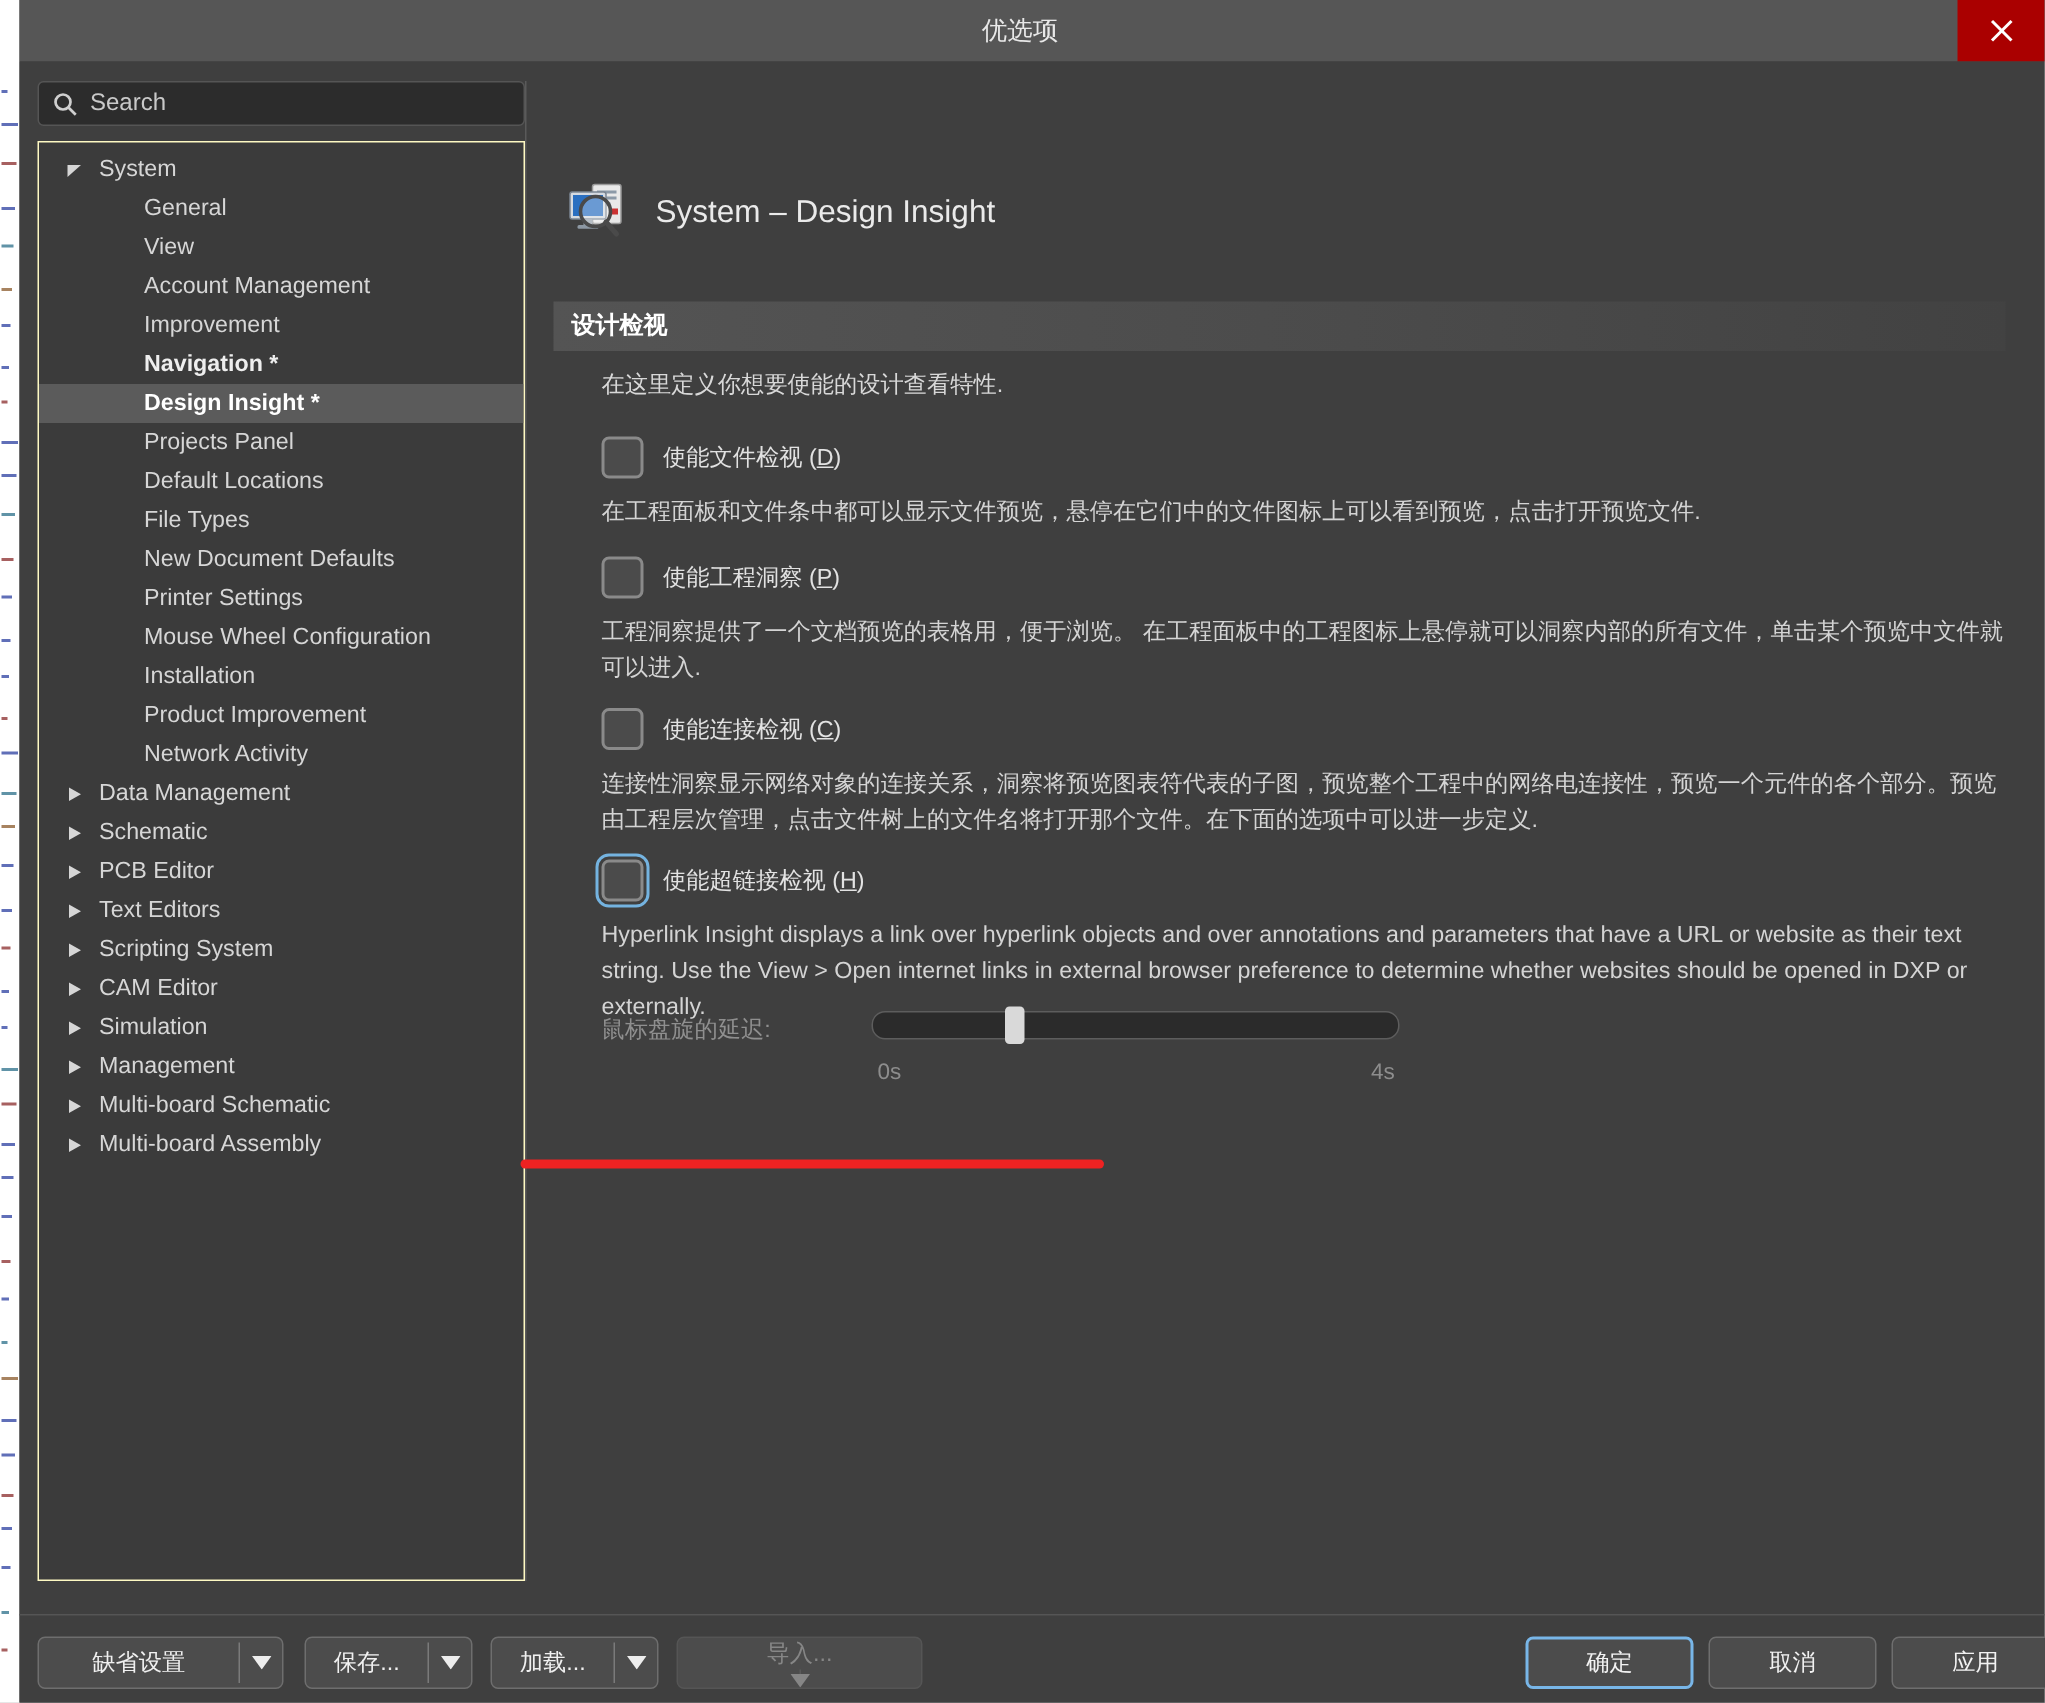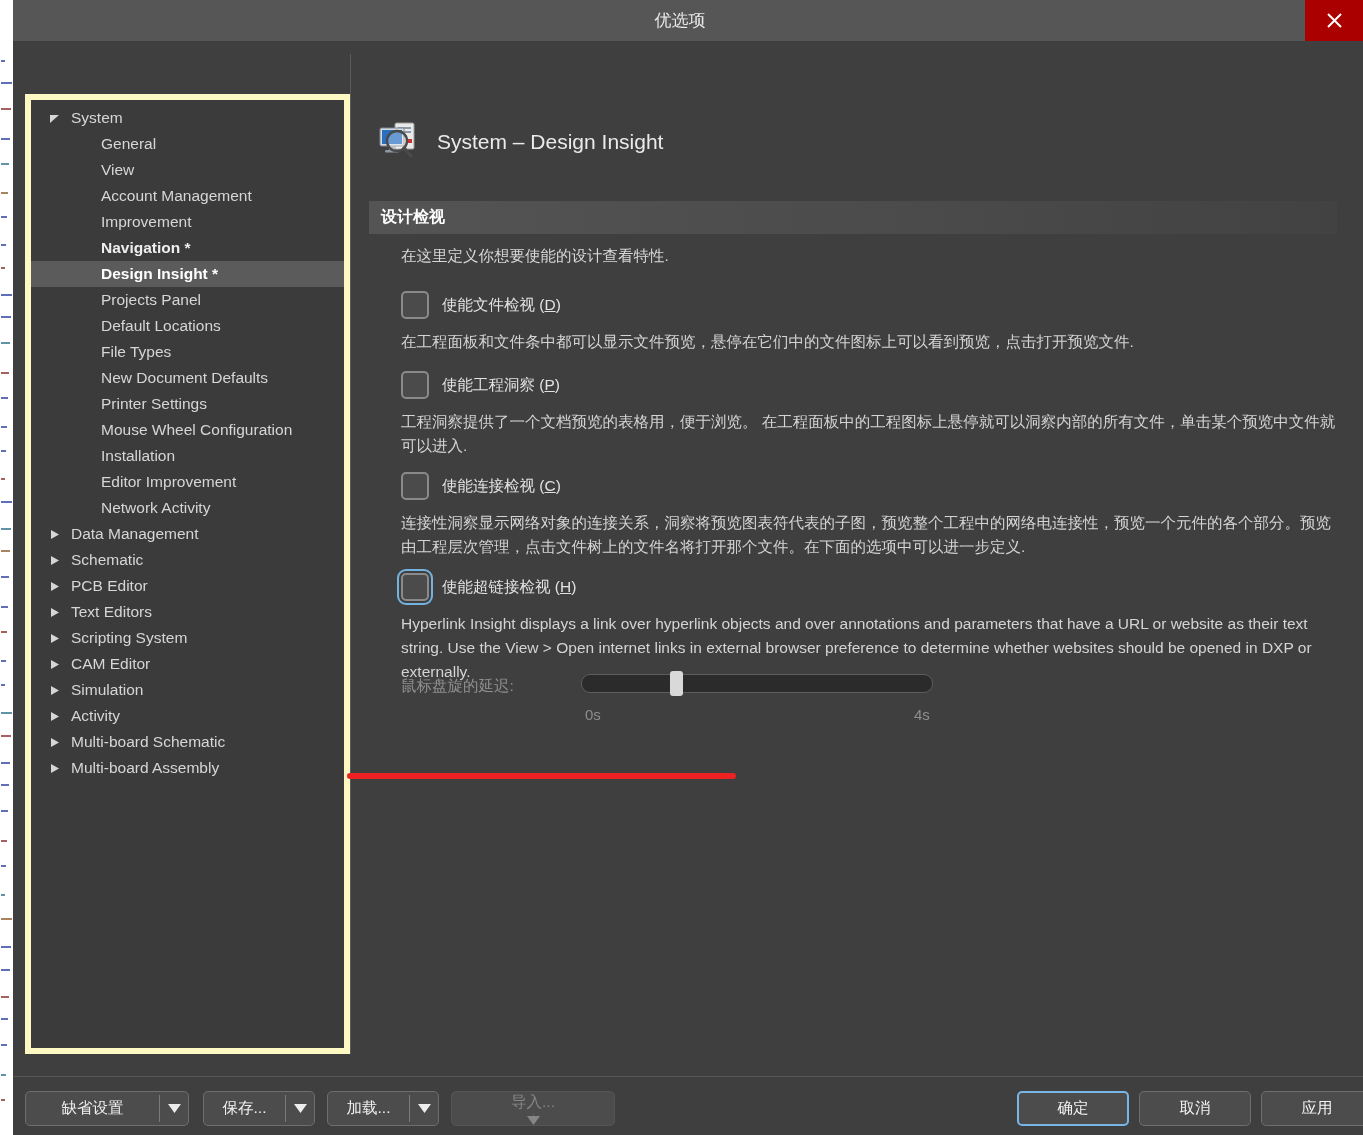--- a/index.html
+++ b/index.html
@@ -58,21 +58,21 @@
   #searchbox .sicon { width: 34px; display: flex; justify-content: center; align-items:center; }
   #searchbox input {
     flex: 1; background: transparent; border: none; outline: none;
     color: #d8d8d8; font-size: 16px;
     font-family: "Liberation Sans", sans-serif;
   }
   #searchbox input::placeholder { color: #c9c9c9; opacity: 1; }
 
   #tree {
     position: absolute; left: 12px; top: 53px; width: 325px; height: 960px;
-    background: #3b3b3b; border: 6px solid #fef9c3;
+    background: #3b3b3b; border: 1px solid #fef9c3;
     overflow: hidden; padding-top: 5px;
   }
   .tnode {
     position: relative; height: 26px; line-height: 26px;
     color: #d6d6d6; font-size: 15.5px; white-space: nowrap;
     cursor: default;
   }
   .tnode .arrow {
     position: absolute; left: 16px; top: 0; width: 14px; height: 26px;
     display: flex; align-items: center; justify-content: center;
@@ -236,20 +236,29 @@
     <div id="close-btn" style="background: rgb(170, 0, 0);">
       <svg width="17" height="17" viewBox="0 0 17 17" aria-hidden="true">
         <line x1="2" y1="2" x2="15" y2="15" stroke="#ffffff" stroke-width="2"></line>
         <line x1="15" y1="2" x2="2" y2="15" stroke="#ffffff" stroke-width="2"></line>
       </svg>
     </div>
   </div>
 
   <div id="dlgbody">
 
+    <div id="searchbox">
+      <span class="sicon">
+        <svg width="17" height="17" viewBox="0 0 17 17" aria-hidden="true">
+          <circle cx="7" cy="7" r="5" fill="none" stroke="#cfcfcf" stroke-width="1.8"></circle>
+          <line x1="10.8" y1="10.8" x2="15.5" y2="15.5" stroke="#cfcfcf" stroke-width="1.8"></line>
+        </svg>
+      </span>
+      <input type="text" id="search-input" placeholder="Search" style="">
+    </div>
 
     <div id="tree">
         <div class="tnode lvl0">
           <span class="arrow">
             <svg width="11" height="11" viewBox="0 0 11 11">
               <polygon points="1,2 10,2 1,10" fill="#d6d6d6"></polygon>
             </svg>
           </span>
           <span class="lbl">System</span>
         </div>
@@ -286,21 +295,21 @@
         <div class="tnode lvl1">
           <span class="lbl">Printer Settings</span>
         </div>
         <div class="tnode lvl1">
           <span class="lbl">Mouse Wheel Configuration</span>
         </div>
         <div class="tnode lvl1">
           <span class="lbl">Installation</span>
         </div>
         <div class="tnode lvl1">
-          <span class="lbl">Editor Improvement</span>
+          <span class="lbl">Product Improvement</span>
         </div>
         <div class="tnode lvl1">
           <span class="lbl">Network Activity</span>
         </div>
         <div class="tnode lvl0">
           <span class="arrow">
             <svg width="11" height="11" viewBox="0 0 11 11">
               <polygon points="2,1 10,5.5 2,10" fill="#d6d6d6"></polygon>
             </svg>
           </span>
@@ -353,21 +362,21 @@
             </svg>
           </span>
           <span class="lbl">Simulation</span>
         </div>
         <div class="tnode lvl0">
           <span class="arrow">
             <svg width="11" height="11" viewBox="0 0 11 11">
               <polygon points="2,1 10,5.5 2,10" fill="#d6d6d6"></polygon>
             </svg>
           </span>
-          <span class="lbl">Activity</span>
+          <span class="lbl">Management</span>
         </div>
         <div class="tnode lvl0">
           <span class="arrow">
             <svg width="11" height="11" viewBox="0 0 11 11">
               <polygon points="2,1 10,5.5 2,10" fill="#d6d6d6"></polygon>
             </svg>
           </span>
           <span class="lbl">Multi-board Schematic</span>
         </div>
         <div class="tnode lvl0">

